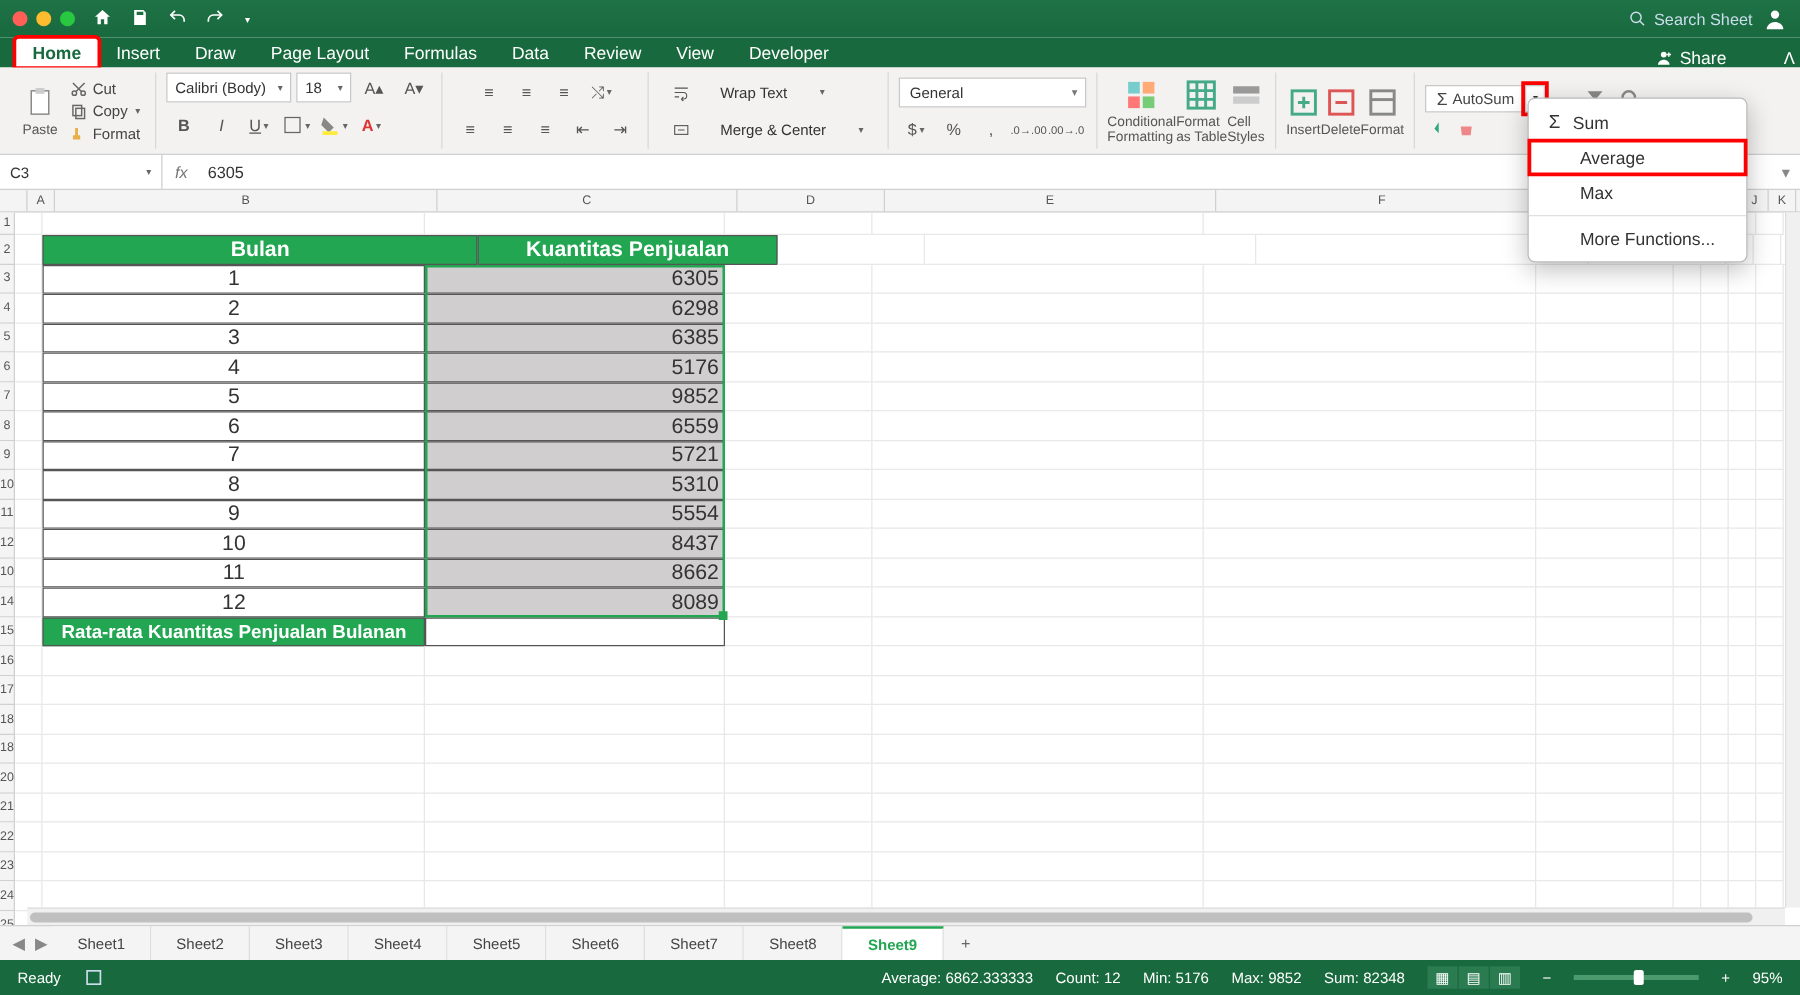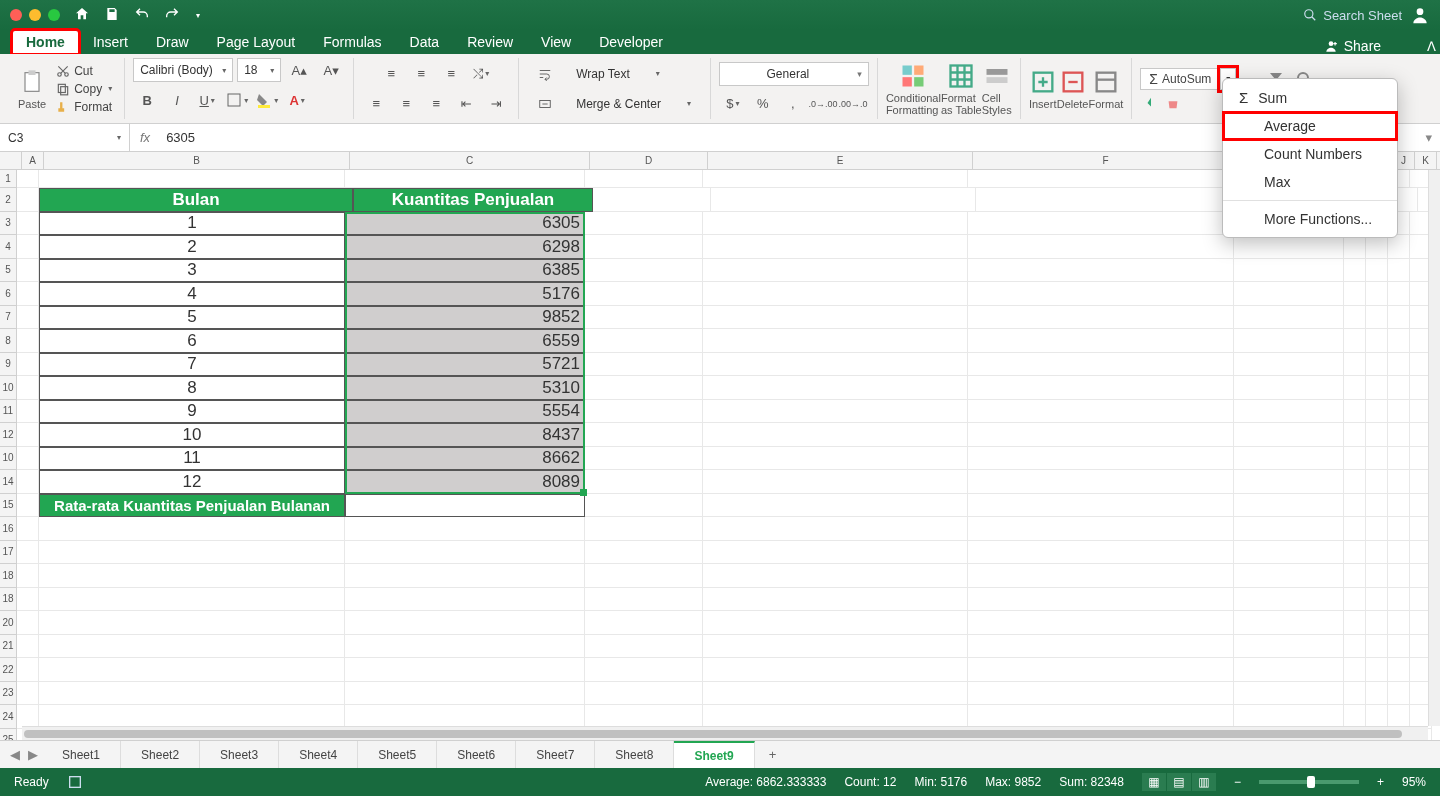--- a/index.html
+++ b/index.html
@@ -21,21 +21,21 @@
 .group { display:flex; align-items:center; padding:0 8px; border-right:1px solid #d8d8d8; }
 .vstack { display:flex; flex-direction:column; align-items:center; justify-content:center; gap:2px; font-size:11px; color:#555; }
 .vstack svg { width:28px; height:28px; }
 .mini { display:flex; align-items:center; gap:4px; font-size:12px; color:#444; padding:1px 4px; }
 .mini svg { width:14px; height:14px; }
 .fontsel { height:24px; border:1px solid #c8c8c8; background:#fff; padding:0 6px; font-size:12px; display:flex; align-items:center; }
 .btnrow { display:flex; gap:2px; }
 .rbtn { width:28px; height:24px; display:flex; align-items:center; justify-content:center; color:#555; }
 .rbtn svg{width:16px;height:16px}
 .longbtn { height:24px; border:1px solid transparent; padding:0 10px; font-size:12px; display:flex; align-items:center; gap:24px; }
-.combo { height:24px; border:1px solid #c8c8c8; background:#fff; padding:0 20px 0 8px; font-size:12px; position:relative; display:flex; align-items:center; min-width:150px;justify-content:center; }
+.combo { height:24px; border:1px solid #c8c8c8; background:#fff; padding:0 20px 0 8px; font-size:12px; position:relative; display:flex; align-items:center; min-width:150px; }
 .combo::after { content:"▾"; position:absolute; right:6px; font-size:9px; color:#777; }
 .red-dd { outline:3px solid red; }
 .namebox-row { height:28px; border-bottom:1px solid #d0d0d0; display:flex; align-items:center; background:#fff; }
 .namebox { width:130px; height:100%; border-right:1px solid #d0d0d0; padding:0 8px; font-size:12px; display:flex; align-items:center; }
 .fx { padding:0 10px; color:#777; font-style:italic; font-size:13px; }
 .formula-input { flex:1; padding:0 6px; font-size:13px; }
 .sheet-area { position:relative; height:588px; overflow:hidden; }
 .colhead { display:flex; height:18px; background:#f4f4f4; border-bottom:1px solid #d0d0d0; }
 .rownum-spacer { width:22px; border-right:1px solid #d0d0d0; }
 .ch { border-right:1px solid #d0d0d0; font-size:10px; color:#555; display:flex; align-items:center; justify-content:center; }
@@ -351,24 +351,20 @@
   <div class="dd-item">
       <span style="font-size:15px">Σ</span>
       <span>Sum</span>
     </div>
   <div class="dd-item hl">
       <span style="width:15px"></span>
       <span>Average</span>
     </div>
   <div class="dd-item">
       <span style="width:15px"></span>
-      <span>Count Numbers</span>
-    </div>
-  <div class="dd-item">
-      <span style="width:15px"></span>
       <span>Max</span>
     </div>
   <div class="dd-sep"></div>
   <div class="dd-item">
       <span style="width:15px"></span>
       <span>More Functions...</span>
     </div>
 </div>
 
 <div class="namebox-row">
@@ -433,21 +429,21 @@
           <div class="cell" style="width: 265px;"></div>
           <div class="cell" style="width: 266px;"></div>
           <div class="cell" style="width: 110px;"></div>
           <div class="cell" style="width: 22px;"></div>
           <div class="cell" style="width: 22px;"></div>
           <div class="cell" style="width: 22px;"></div>
           <div class="cell" style="width: 22px;"></div>
         </div>
         <div class="cellrow">
           <div class="cell" style="width: 22px;"></div>
-          <div class="cell hdr-cell" style="width: 314px;">Bulan</div>
+          <div class="cell hdr-cell" style="width: 348px;">Bulan</div>
           <div class="cell hdr-cell" style="width: 240px;">Kuantitas Penjualan</div>
           <div class="cell" style="width: 118px;"></div>
           <div class="cell" style="width: 265px;"></div>
           <div class="cell" style="width: 266px;"></div>
           <div class="cell" style="width: 110px;"></div>
           <div class="cell" style="width: 22px;"></div>
           <div class="cell" style="width: 22px;"></div>
           <div class="cell" style="width: 22px;"></div>
           <div class="cell" style="width: 22px;"></div>
         </div>

